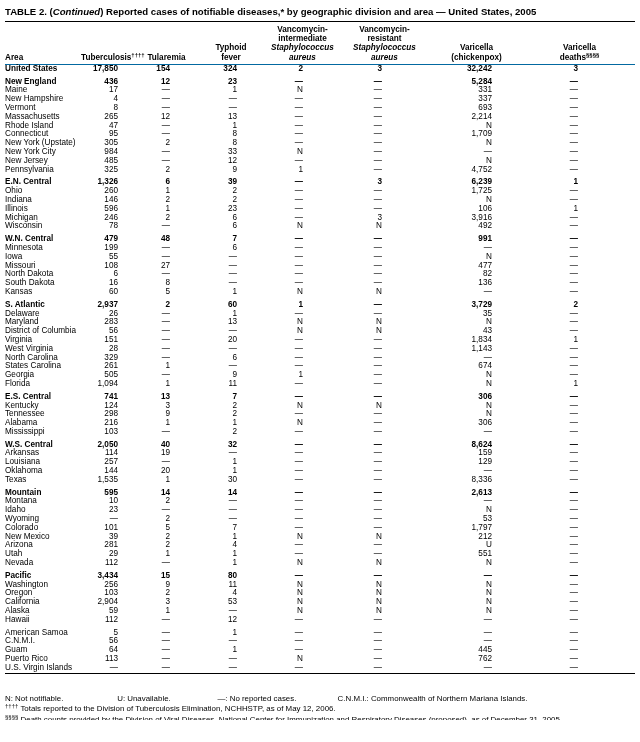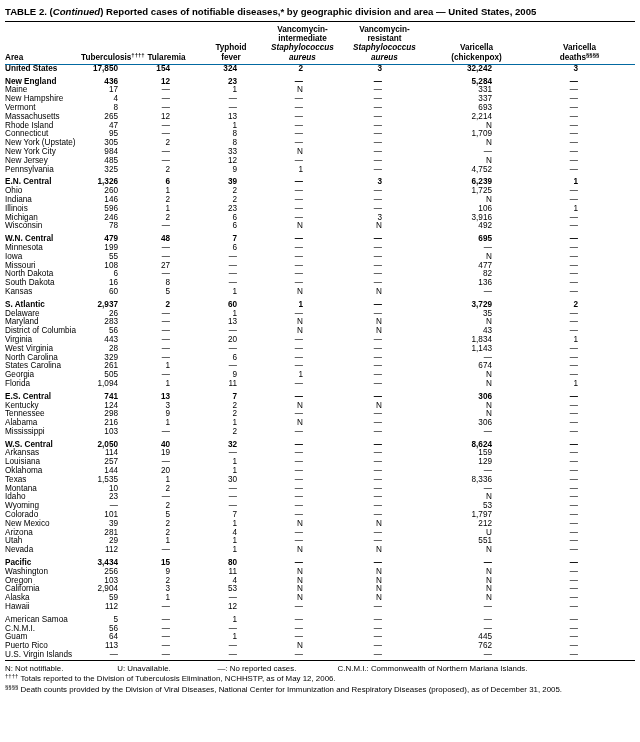--- a/index.html
+++ b/index.html
@@ -27,21 +27,21 @@
   td.num { text-align: right; }
   td.c-tb   { padding-right: 18px; }
   td.c-tul  { padding-right: 27px; }
   td.c-typ  { padding-right: 28px; }
   td.c-visa { padding-right: 37px; }
   td.c-vrsa { padding-right: 47px; }
   td.c-var  { padding-right: 32px; }
   td.c-vd   { padding-right: 57px; }
   tr.bold td { font-weight: bold; }
   tr.gap td { padding-top: 4px; }
-  .footnotes { margin-top: 3px; font-size: 7.9px; line-height: 10.5px; }
+  .footnotes { margin-top: 20px; font-size: 7.9px; line-height: 10.5px; }
   .fn-abbr span { display: inline-block; }
   .fn-abbr .a0 { width: 110px; }
   .fn-abbr .a1 { width: 98px; }
   .fn-abbr .a2 { width: 118px; }
 </style>
 </head>
 <body>
 
 <div class="page">
 
@@ -274,21 +274,21 @@
           <td class="num c-var">492</td>
           <td class="num c-vd">—</td>
         </tr>
         <tr class="bold gap">
           <td class="c-area">W.N. Central</td>
           <td class="num c-tb">479</td>
           <td class="num c-tul">48</td>
           <td class="num c-typ">7</td>
           <td class="num c-visa">—</td>
           <td class="num c-vrsa">—</td>
-          <td class="num c-var">695</td>
+          <td class="num c-var">991</td>
           <td class="num c-vd">—</td>
         </tr>
         <tr>
           <td class="c-area">Minnesota</td>
           <td class="num c-tb">199</td>
           <td class="num c-tul">—</td>
           <td class="num c-typ">6</td>
           <td class="num c-visa">—</td>
           <td class="num c-vrsa">—</td>
           <td class="num c-var">—</td>
@@ -379,21 +379,21 @@
           <td class="num c-tb">56</td>
           <td class="num c-tul">—</td>
           <td class="num c-typ">—</td>
           <td class="num c-visa">N</td>
           <td class="num c-vrsa">N</td>
           <td class="num c-var">43</td>
           <td class="num c-vd">—</td>
         </tr>
         <tr>
           <td class="c-area">Virginia</td>
-          <td class="num c-tb">443</td>
+          <td class="num c-tb">151</td>
           <td class="num c-tul">—</td>
           <td class="num c-typ">20</td>
           <td class="num c-visa">—</td>
           <td class="num c-vrsa">—</td>
           <td class="num c-var">1,834</td>
           <td class="num c-vd">1</td>
         </tr>
         <tr>
           <td class="c-area">West Virginia</td>
           <td class="num c-tb">28</td>
@@ -535,20 +535,30 @@
           <td class="num c-vd">—</td>
         </tr>
         <tr>
           <td class="c-area">Texas</td>
           <td class="num c-tb">1,535</td>
           <td class="num c-tul">1</td>
           <td class="num c-typ">30</td>
           <td class="num c-visa">—</td>
           <td class="num c-vrsa">—</td>
           <td class="num c-var">8,336</td>
+          <td class="num c-vd">—</td>
+        </tr>
+        <tr class="bold gap">
+          <td class="c-area">Mountain</td>
+          <td class="num c-tb">595</td>
+          <td class="num c-tul">14</td>
+          <td class="num c-typ">14</td>
+          <td class="num c-visa">—</td>
+          <td class="num c-vrsa">—</td>
+          <td class="num c-var">2,613</td>
           <td class="num c-vd">—</td>
         </tr>
         <tr>
           <td class="c-area">Montana</td>
           <td class="num c-tb">10</td>
           <td class="num c-tul">2</td>
           <td class="num c-typ">—</td>
           <td class="num c-visa">—</td>
           <td class="num c-vrsa">—</td>
           <td class="num c-var">—</td>

